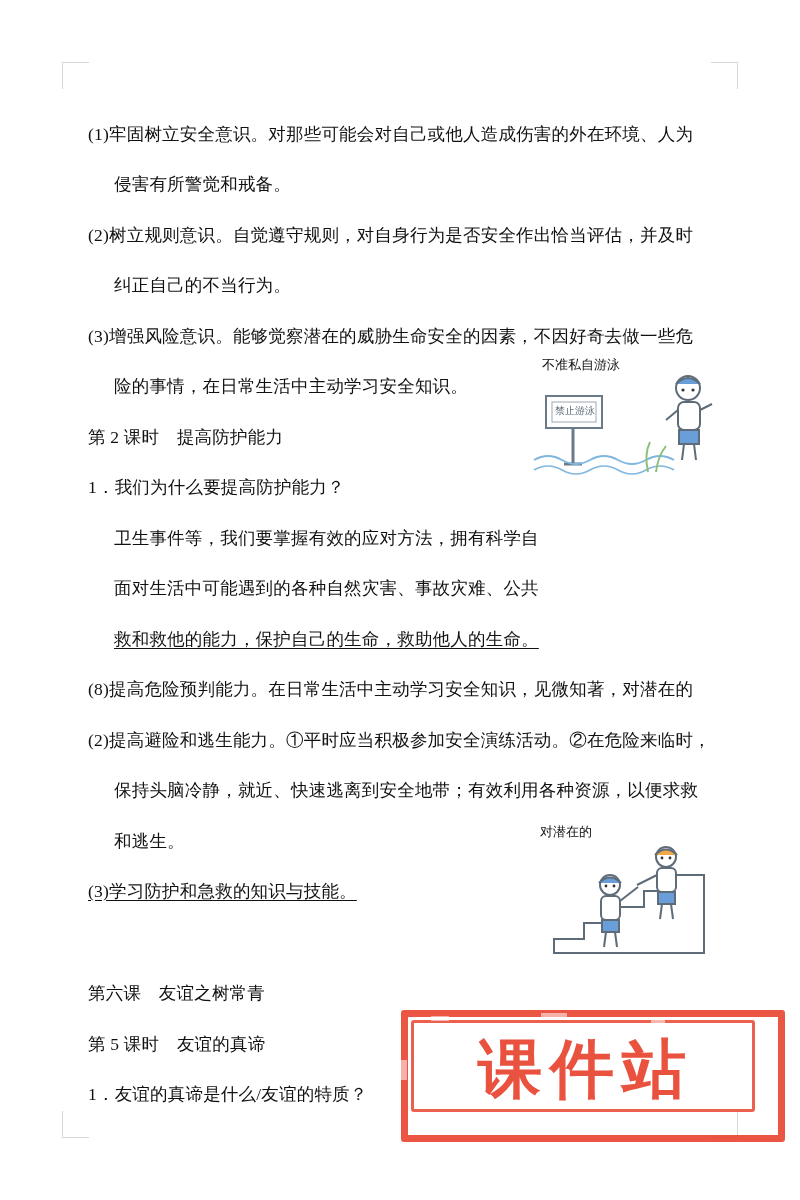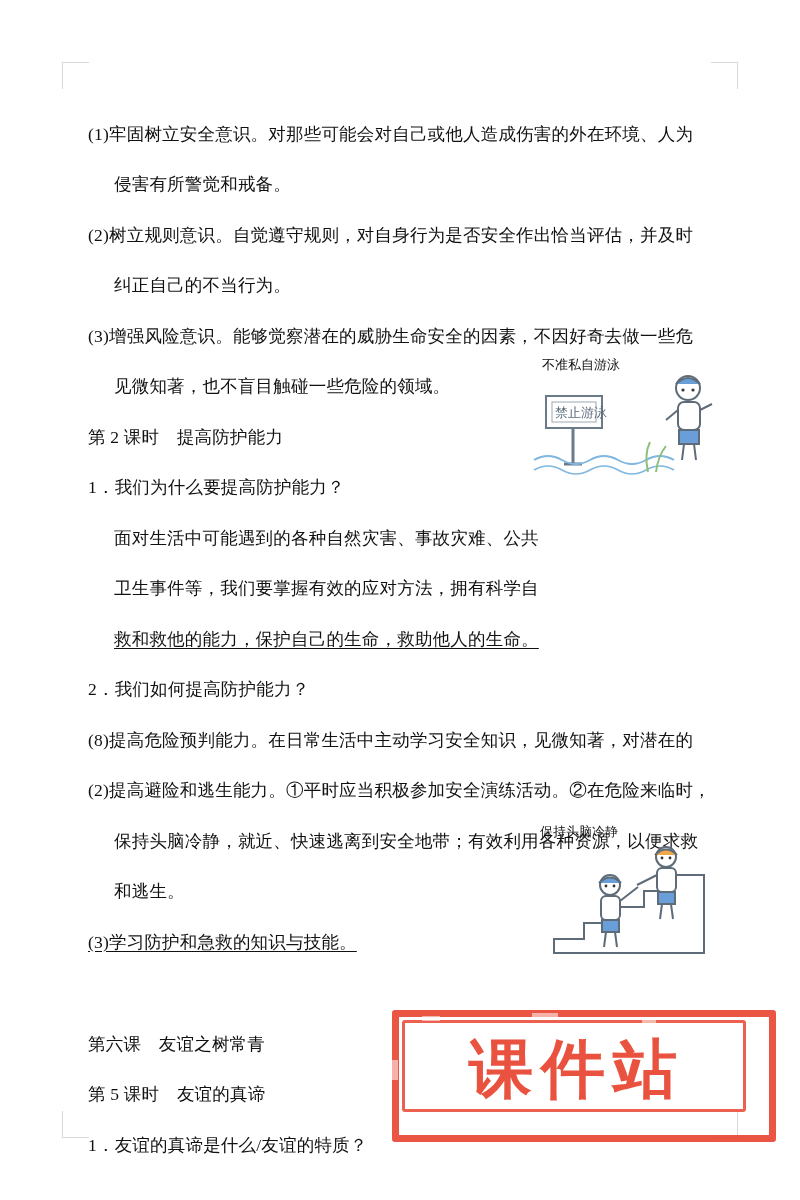--- a/index.html
+++ b/index.html
@@ -64,21 +64,21 @@
     position: absolute;
     font-size: 13px;
     font-family: "Liberation Serif", serif;
     color: #111;
     white-space: nowrap;
   }
 
   
   .watermark {
     position: absolute;
-    left: 392px;
+    left: 401px;
     top: 1010px;
     width: 370px;
     height: 118px;
     pointer-events: none;
     text-decoration: underline;
   }
   .wm-frame {
     position: absolute;
     left: 0; top: 0;
     width: 100%;
@@ -123,30 +123,29 @@
   <div class="corner bl"></div>
   <div class="corner br"></div>
 
   <div class="content">
 
     <p class="line">(1)牢固树立安全意识。对那些可能会对自己或他人造成伤害的外在环境、人为</p>
     <p class="line indent">侵害有所警觉和戒备。</p>
     <p class="line">(2)树立规则意识。自觉遵守规则，对自身行为是否安全作出恰当评估，并及时</p>
     <p class="line indent">纠正自己的不当行为。</p>
     <p class="line">(3)增强风险意识。能够觉察潜在的威胁生命安全的因素，不因好奇去做一些危</p>
-    <p class="line indent">见微知著，也不盲目触碰一些危险的领域。</p>
+    <p class="line indent">险的事情，在日常生活中主动学习安全知识。</p>
 
     <p class="line center">第 2 课时　提高防护能力</p>
 
     <p class="line">1．我们为什么要提高防护能力？</p>
+    <p class="line indent">卫生事件等，我们要掌握有效的应对方法，拥有科学自</p>
     <p class="line indent">面对生活中可能遇到的各种自然灾害、事故灾难、公共</p>
-    <p class="line indent">卫生事件等，我们要掌握有效的应对方法，拥有科学自</p>
     <p class="line indent u">救和救他的能力，保护自己的生命，救助他人的生命。</p>
 
-    <p class="line">2．我们如何提高防护能力？</p>
     <p class="line">(8)提高危险预判能力。在日常生活中主动学习安全知识，见微知著，对潜在的</p>
     <p class="line">(2)提高避险和逃生能力。①平时应当积极参加安全演练活动。②在危险来临时，</p>
     <p class="line indent">保持头脑冷静，就近、快速逃离到安全地带；有效利用各种资源，以便求救</p>
     <p class="line indent">和逃生。</p>
     <p class="line u">(3)学习防护和急救的知识与技能。</p>
 
     <div class="gap-l"></div>
 
     <p class="line center">第六课　友谊之树常青</p>
     <p class="line center">第 5 课时　友谊的真谛</p>
@@ -174,21 +173,21 @@
       <circle cx="155" cy="30" r="1.6" fill="#333"></circle>
       <circle cx="165" cy="30" r="1.6" fill="#333"></circle>
       <rect x="150" y="42" width="22" height="28" rx="6" fill="#ffffff" stroke="#5e6b78" stroke-width="2"></rect>
       <path d="M150 50 l-12 10" fill="none" stroke="#5e6b78" stroke-width="2"></path>
       <path d="M172 50 l12 -6" fill="none" stroke="#5e6b78" stroke-width="2"></path>
       <rect x="151" y="70" width="20" height="14" fill="#6a9ed8" stroke="#5e6b78" stroke-width="2"></rect>
       <line x1="156" y1="84" x2="154" y2="100" stroke="#5e6b78" stroke-width="2"></line>
       <line x1="166" y1="84" x2="168" y2="100" stroke="#5e6b78" stroke-width="2"></line>
     </svg>
     <span class="illus-caption" style="left: 14px; top: -4px;">不准私自游泳</span>
-    <span class="illus-caption" style="left: 27px; top: 44px; font-size: 13px; color:#5b6b7a;">禁止游泳</span>
+    <span class="illus-caption" style="left: 27px; top: 44px; font-size: 10px; color:#5b6b7a;">禁止游泳</span>
   </div>
 
   <div class="illus illus-2">
     <svg width="190" height="125" viewBox="0 0 190 125" xmlns="http://www.w3.org/2000/svg">
 
       <path d="M14 118 L14 104 L44 104 L44 88 L74 88 L74 72 L104 72 L104 56 L134 56 L134 40 L164 40 L164 118 Z" fill="none" stroke="#5e6b78" stroke-width="2"></path>
 
       <circle cx="126" cy="22" r="10" fill="#ffffff" stroke="#5e6b78" stroke-width="2"></circle>
       <path d="M115 20 q11 -11 22 0" fill="#f0a94a" stroke="#5e6b78" stroke-width="2"></path>
       <circle cx="122" cy="23" r="1.4" fill="#333"></circle>
@@ -202,21 +201,21 @@
       <circle cx="70" cy="50" r="10" fill="#ffffff" stroke="#5e6b78" stroke-width="2"></circle>
       <path d="M59 48 q11 -11 22 0" fill="#6a9ed8" stroke="#5e6b78" stroke-width="2"></path>
       <circle cx="66" cy="51" r="1.4" fill="#333"></circle>
       <circle cx="74" cy="51" r="1.4" fill="#333"></circle>
       <rect x="61" y="61" width="19" height="24" rx="5" fill="#ffffff" stroke="#5e6b78" stroke-width="2"></rect>
       <path d="M80 66 l18 -14" fill="none" stroke="#5e6b78" stroke-width="2"></path>
       <rect x="62" y="85" width="17" height="12" fill="#6a9ed8" stroke="#5e6b78" stroke-width="2"></rect>
       <line x1="66" y1="97" x2="64" y2="112" stroke="#5e6b78" stroke-width="2"></line>
       <line x1="75" y1="97" x2="77" y2="112" stroke="#5e6b78" stroke-width="2"></line>
     </svg>
-    <span class="illus-caption" style="left: 0px; top: -12px;">保持头脑冷静</span>
+    <span class="illus-caption" style="left: 0px; top: -12px;">对潜在的</span>
   </div>
 
   <div class="watermark">
     <div class="wm-frame"></div>
     <div class="wm-frame inner"></div>
     <div class="wm-text">课件站</div>
     <div class="wm-speck" style="left: 30px; top: 6px; width: 18px; height: 5px;"></div>
     <div class="wm-speck" style="left: 140px; top: 3px; width: 26px; height: 6px;"></div>
     <div class="wm-speck" style="left: 250px; top: 8px; width: 14px; height: 5px;"></div>
     <div class="wm-speck" style="left: 60px; top: 104px; width: 30px; height: 6px;"></div>

